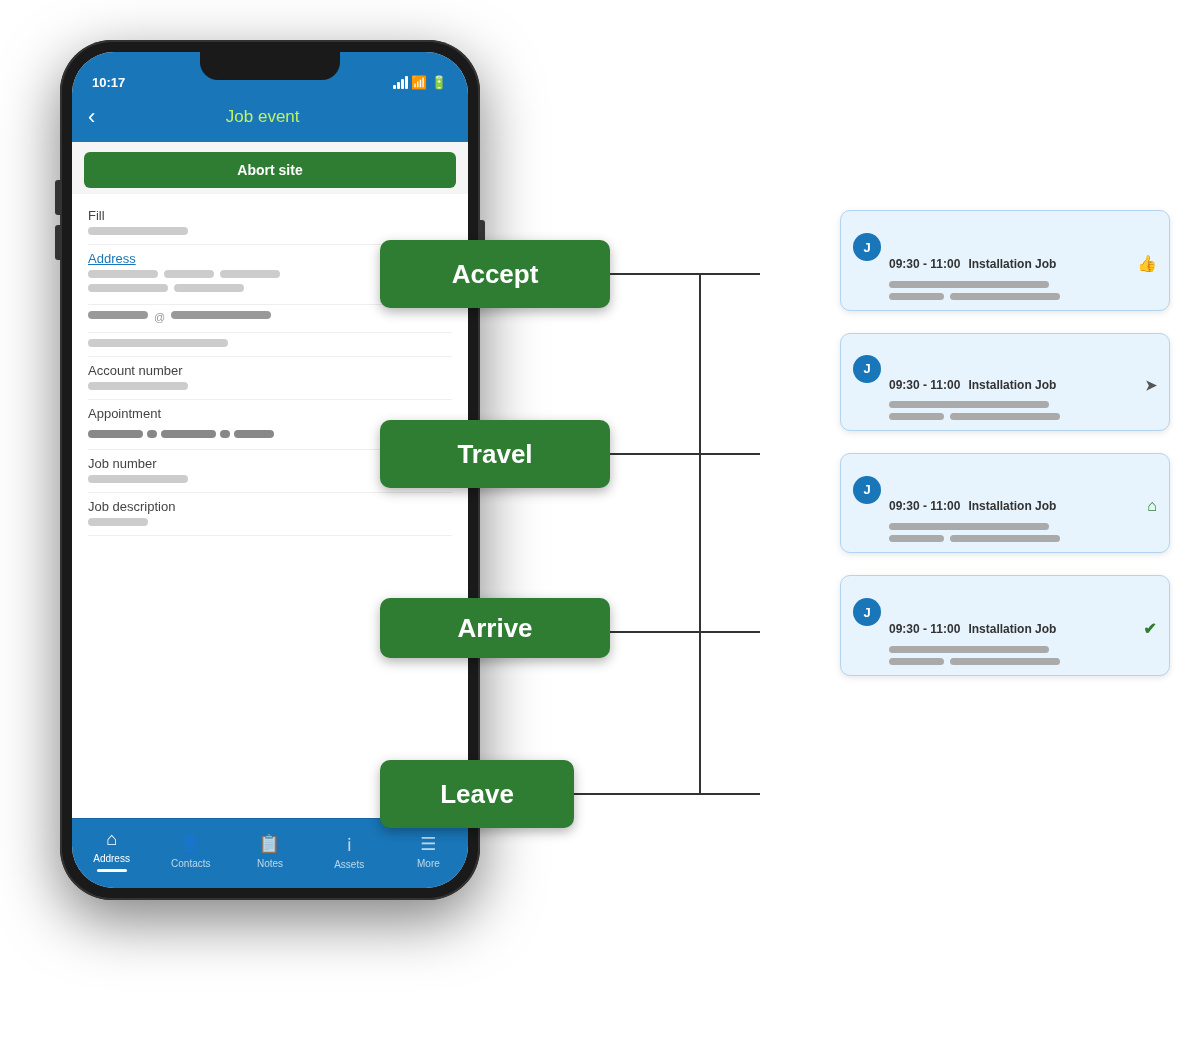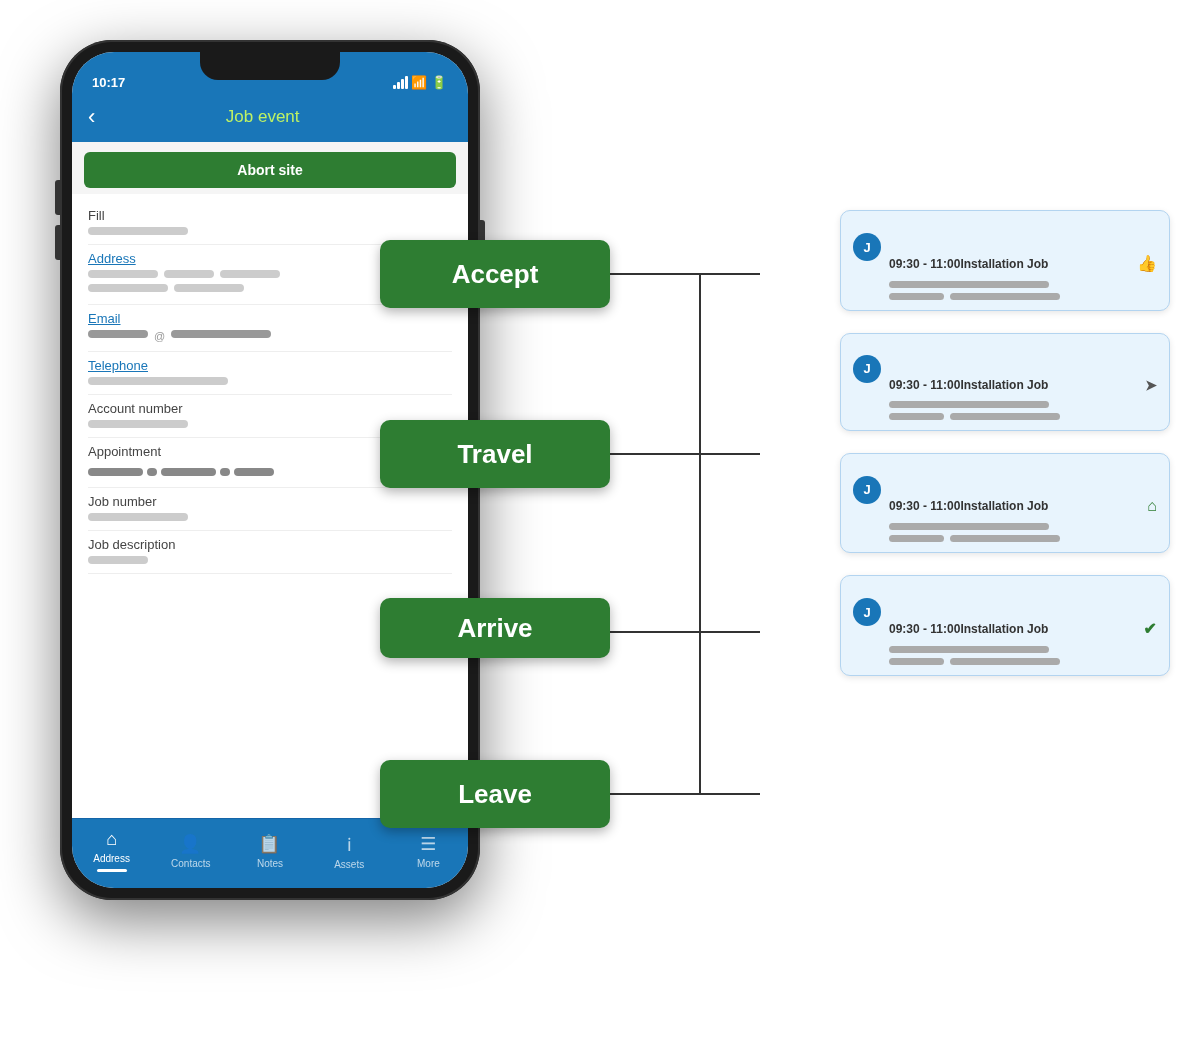--- a/index.html
+++ b/index.html
@@ -255,21 +255,21 @@
     }
     .btn-arrive {
       left: 380px;
       top: 598px;
       width: 230px;
       height: 60px;
     }
     .btn-leave {
       left: 380px;
       top: 760px;
-      width: 230px;
+      width: 194px;
       height: 68px;
     }
 
     
     .connectors {
       position: absolute;
       top: 0;
       left: 0;
       width: 1200px;
       height: 1041px;
@@ -312,20 +312,21 @@
       justify-content: center;
       color: white;
       font-size: 13px;
       font-weight: 700;
       flex-shrink: 0;
     }
     .job-time-title {
       flex: 1;
       display: flex;
       align-items: center;
+      gap: 8px;
       font-size: 12px;
       font-weight: 600;
       color: #333;
       margin-top: 33px;
     }
     .job-icon {
       margin-left: auto;
       font-size: 16px;
     }
     .job-icon.thumbs { color: #2e7d32; }
@@ -443,30 +444,28 @@
               <div class="field-placeholder" style="width:50px"></div>
               <div class="field-placeholder" style="width:60px"></div>
             </div>
             <div class="field-row">
               <div class="field-placeholder" style="width:80px"></div>
               <div class="field-placeholder" style="width:70px"></div>
             </div>
           </div>
 
           <div class="field-group">
-            <div class="field-label link">Email</div>
             <div class="field-row">
               <div class="field-placeholder fp-short" style="background:#999"></div>
               <div style="font-size:11px;color:#999;align-self:center">@</div>
               <div class="field-placeholder fp-medium" style="background:#999"></div>
             </div>
           </div>
 
           <div class="field-group">
-            <div class="field-label link">Telephone</div>
             <div class="field-placeholder fp-long"></div>
           </div>
 
           <div class="field-group">
             <div class="field-label">Account number</div>
             <div class="field-placeholder fp-medium"></div>
           </div>
 
           <div class="field-group">
             <div class="field-label">Appointment</div>

